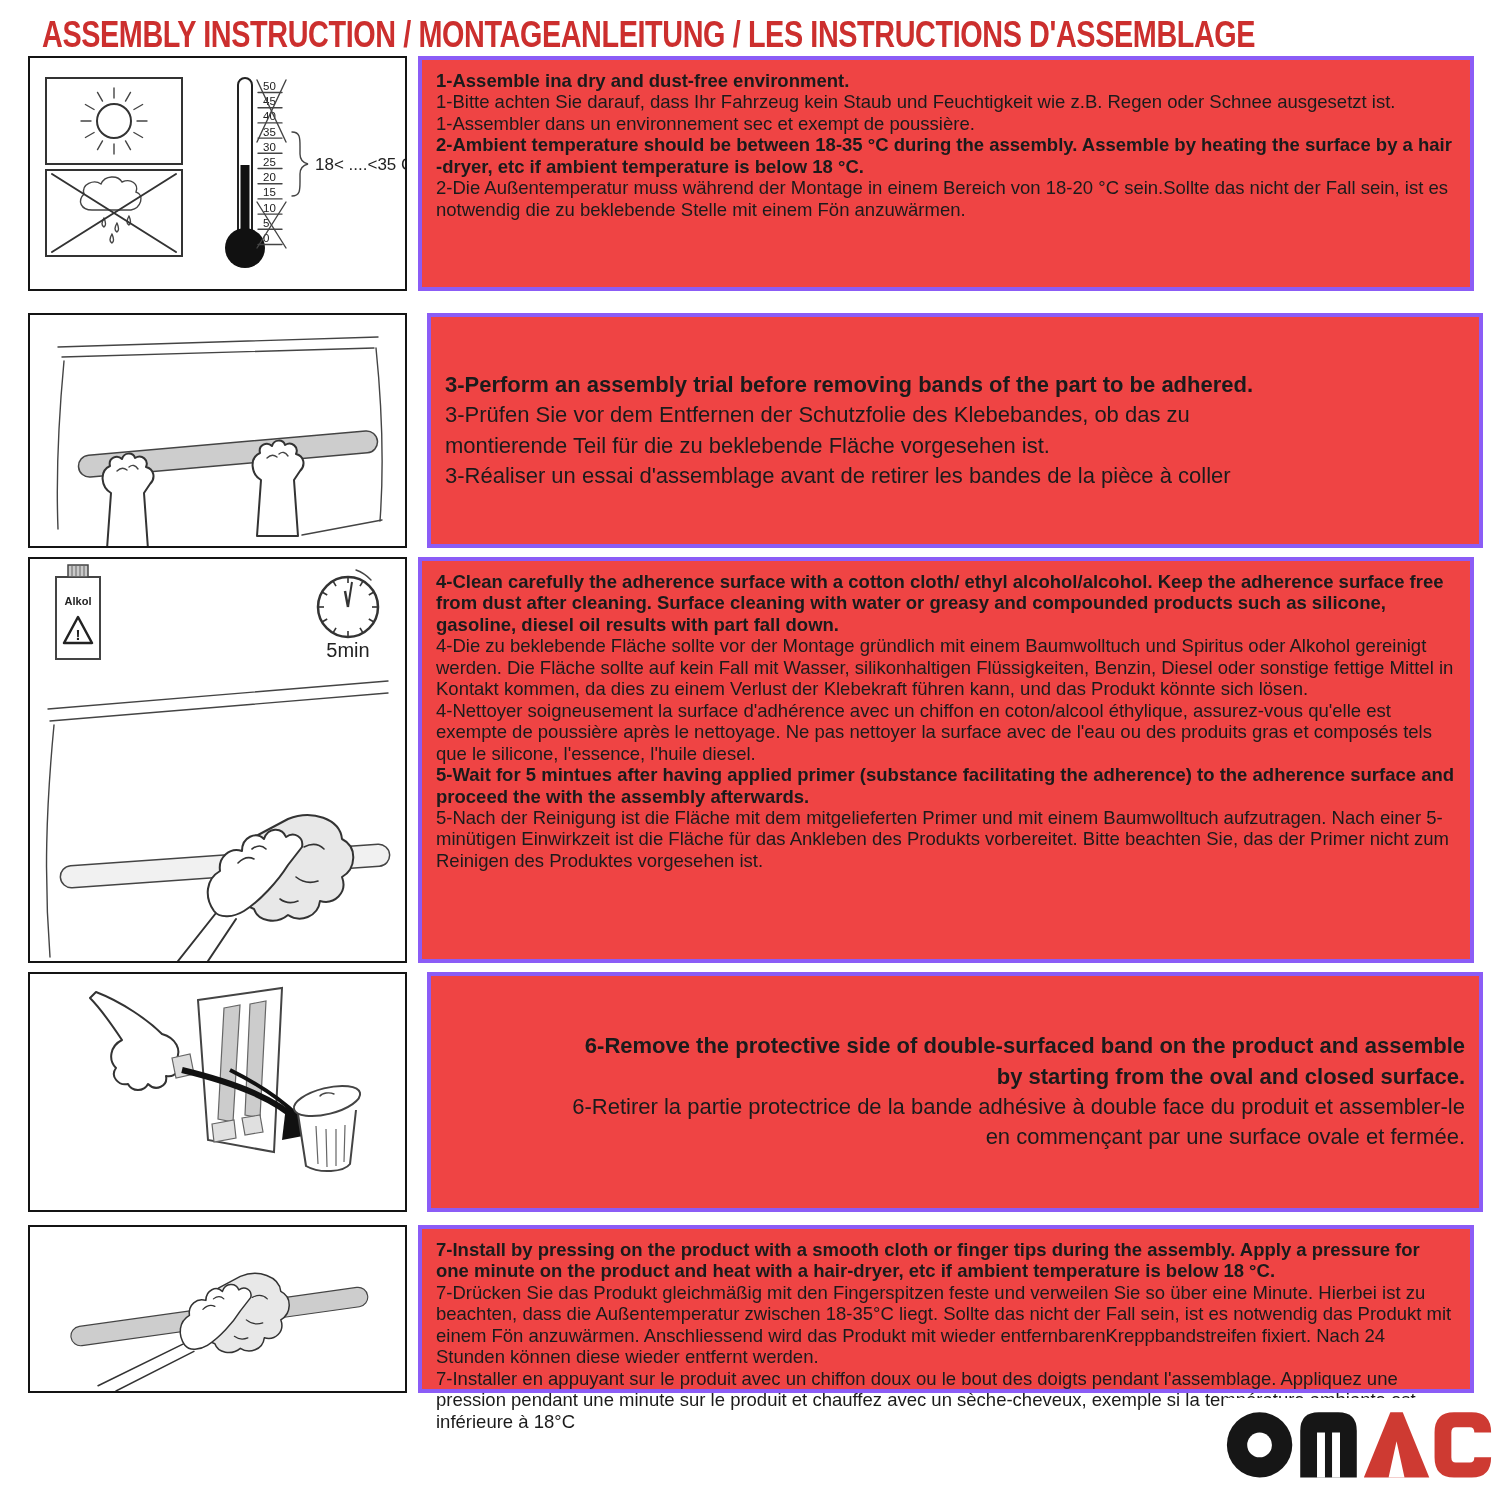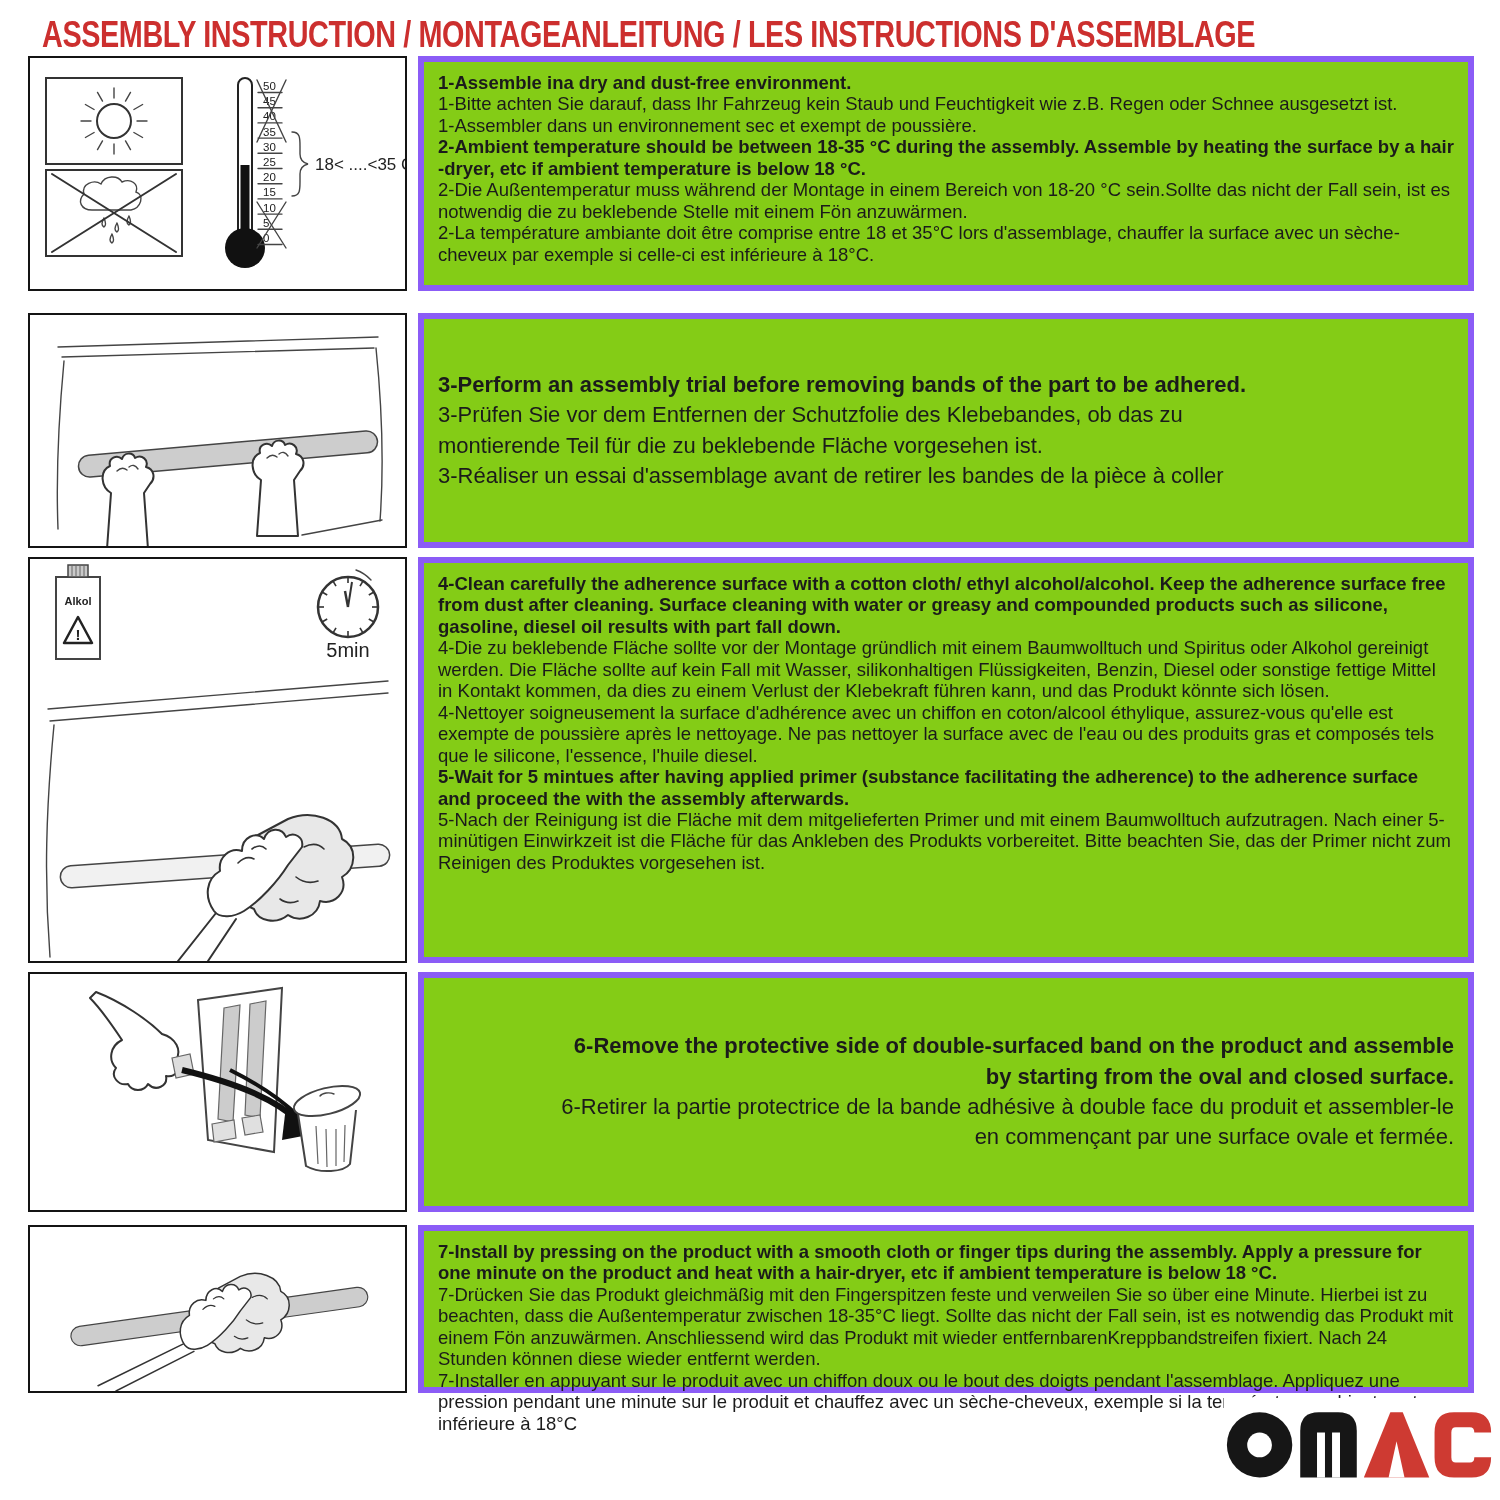--- a/index.html
+++ b/index.html
@@ -5,25 +5,25 @@
   html,body{margin:0;padding:0;background:#ffffff;}
   .page{position:relative;width:1500px;height:1500px;background:#fff;overflow:hidden;
         font-family:"Liberation Sans","DejaVu Sans",sans-serif;color:#1b1b1b;}
   .title{position:absolute;top:14px;left:42px;margin:0;font-size:36px;font-weight:800;
          color:#cc2f2e;letter-spacing:-0.5px;white-space:nowrap;
          transform:scaleX(0.8);transform-origin:left center;}
   .block{position:absolute;left:0;width:1500px;}
   .figure{position:absolute;left:28px;top:0;bottom:0;width:379px;border:2px solid #141414;
           background:#fff;box-sizing:border-box;}
   .figure svg{width:100%;height:100%;display:block;}
-  .txt{position:absolute;left:418px;top:0;bottom:0;width:1056px;border:6px solid #8b5cf6;
-       padding:10px 14px;box-sizing:border-box;background:#84cc16;}
+  .txt{position:absolute;left:418px;top:0;bottom:0;width:1056px;border:4px solid #8b5cf6;
+       padding:10px 14px;box-sizing:border-box;background:#ef4444;}
   .txt p{margin:0;white-space:pre-line;}
   .small{font-size:18.5px;line-height:1.16;}
-  .large{font-size:22px;line-height:1.38;display:flex;flex-direction:column;justify-content:center;}
+  .large{font-size:22px;line-height:1.38;display:flex;flex-direction:column;justify-content:center;margin-left:9px;}
   .b{font-weight:700;}
   .gap{margin-top:20px;}
   .logo{position:absolute;left:1224px;top:1398px;width:276px;height:92px;background:#fff;
         display:flex;align-items:center;justify-content:flex-start;padding-left:2px;box-sizing:border-box;}
   .logo svg{height:76px;display:block;}
   .ln{stroke:#333;stroke-width:2;fill:none;stroke-linecap:round;}
   .thin{stroke:#444;stroke-width:1.4;fill:none;stroke-linecap:round;}
   .num{font-size:11.5px;fill:#222;font-family:"Liberation Sans",sans-serif;}
 </style>
 </head>
@@ -101,21 +101,20 @@
           <text x="285" y="112" font-size="17" fill="#222">18&lt; ....&lt;35 C</text>
         </g>
       </svg>
     </div>
     <div class="txt small">
       <p class="b">1-Assemble ina dry and dust-free environment.</p>
       <p>1-Bitte achten Sie darauf, dass Ihr Fahrzeug kein Staub und Feuchtigkeit wie z.B. Regen oder Schnee ausgesetzt ist.</p>
       <p>1-Assembler dans un environnement sec et exempt de poussière.</p>
       <p class="b gap">2-Ambient temperature should be between 18-35 °C  during the assembly. Assemble by heating the surface by a hair -dryer, etc if ambient temperature is below 18 °C.</p>
       <p>2-Die Außentemperatur muss während der Montage in einem Bereich von 18-20 °C  sein.Sollte das nicht der Fall sein, ist es notwendig die zu beklebende Stelle mit einem Fön anzuwärmen.</p>
-      <p>2-La température ambiante doit être comprise entre 18 et 35°C lors d'assemblage, chauffer la surface avec un sèche-cheveux par exemple si celle-ci est inférieure à 18°C.</p>
     </div>
   </section>
 
   <section class="block" style="top:313px;height:235px;">
     <div class="figure">
       <svg viewBox="0 0 375 231">
         <defs>
           <path id="grip-hand" d="M-20,92 L-16,36 C-26,30 -28,14 -17,9 C-19,1 -10,-3 -5,2 C-3,-5 6,-5 8,1 C15,-3 22,3 19,10 C27,12 29,21 23,27 L17,36 L21,92 Z" fill="#fff" stroke="#333" stroke-width="2" stroke-linejoin="round"></path>
         </defs>
         <g class="thin">

